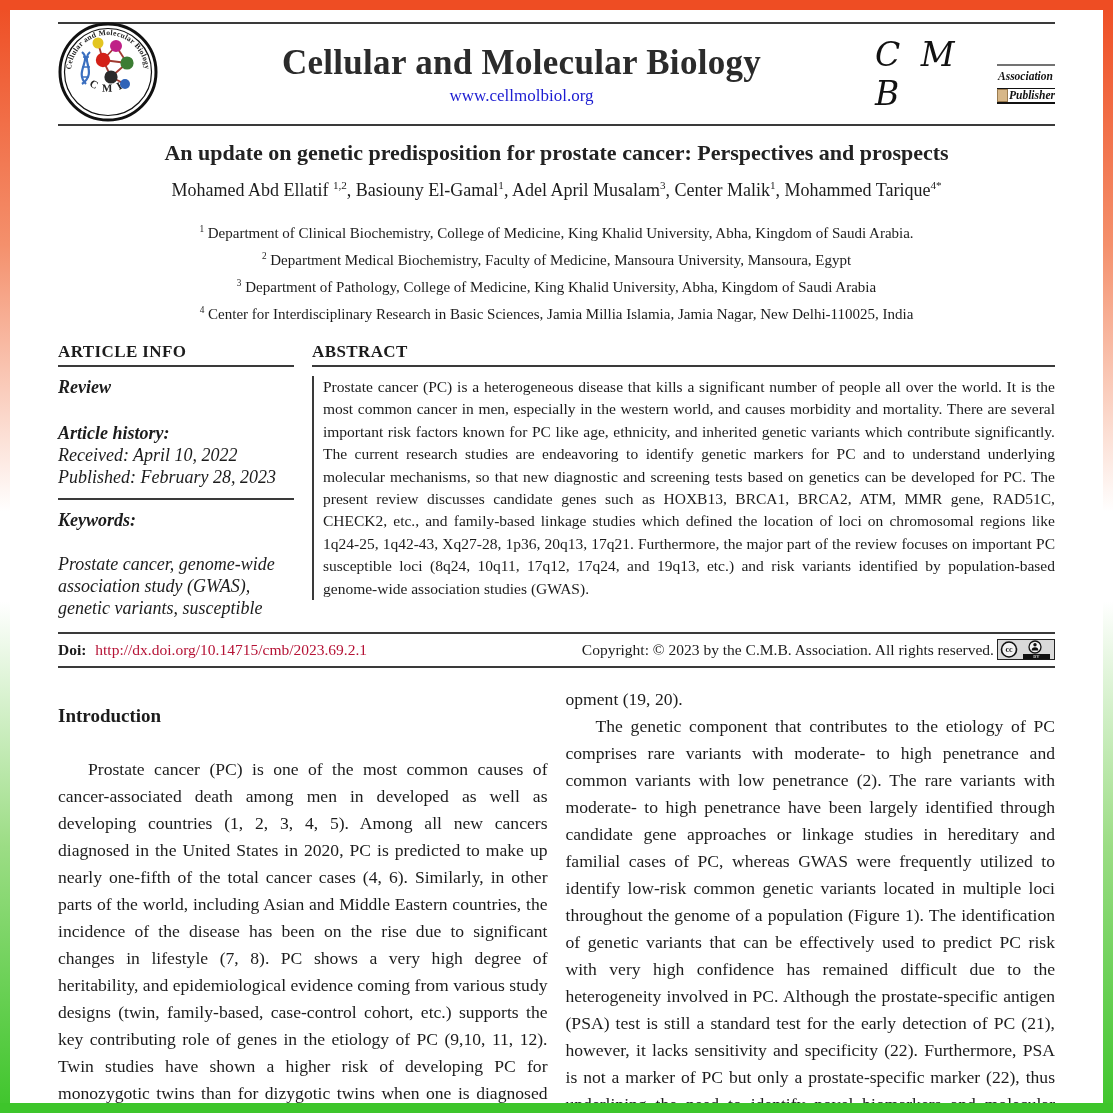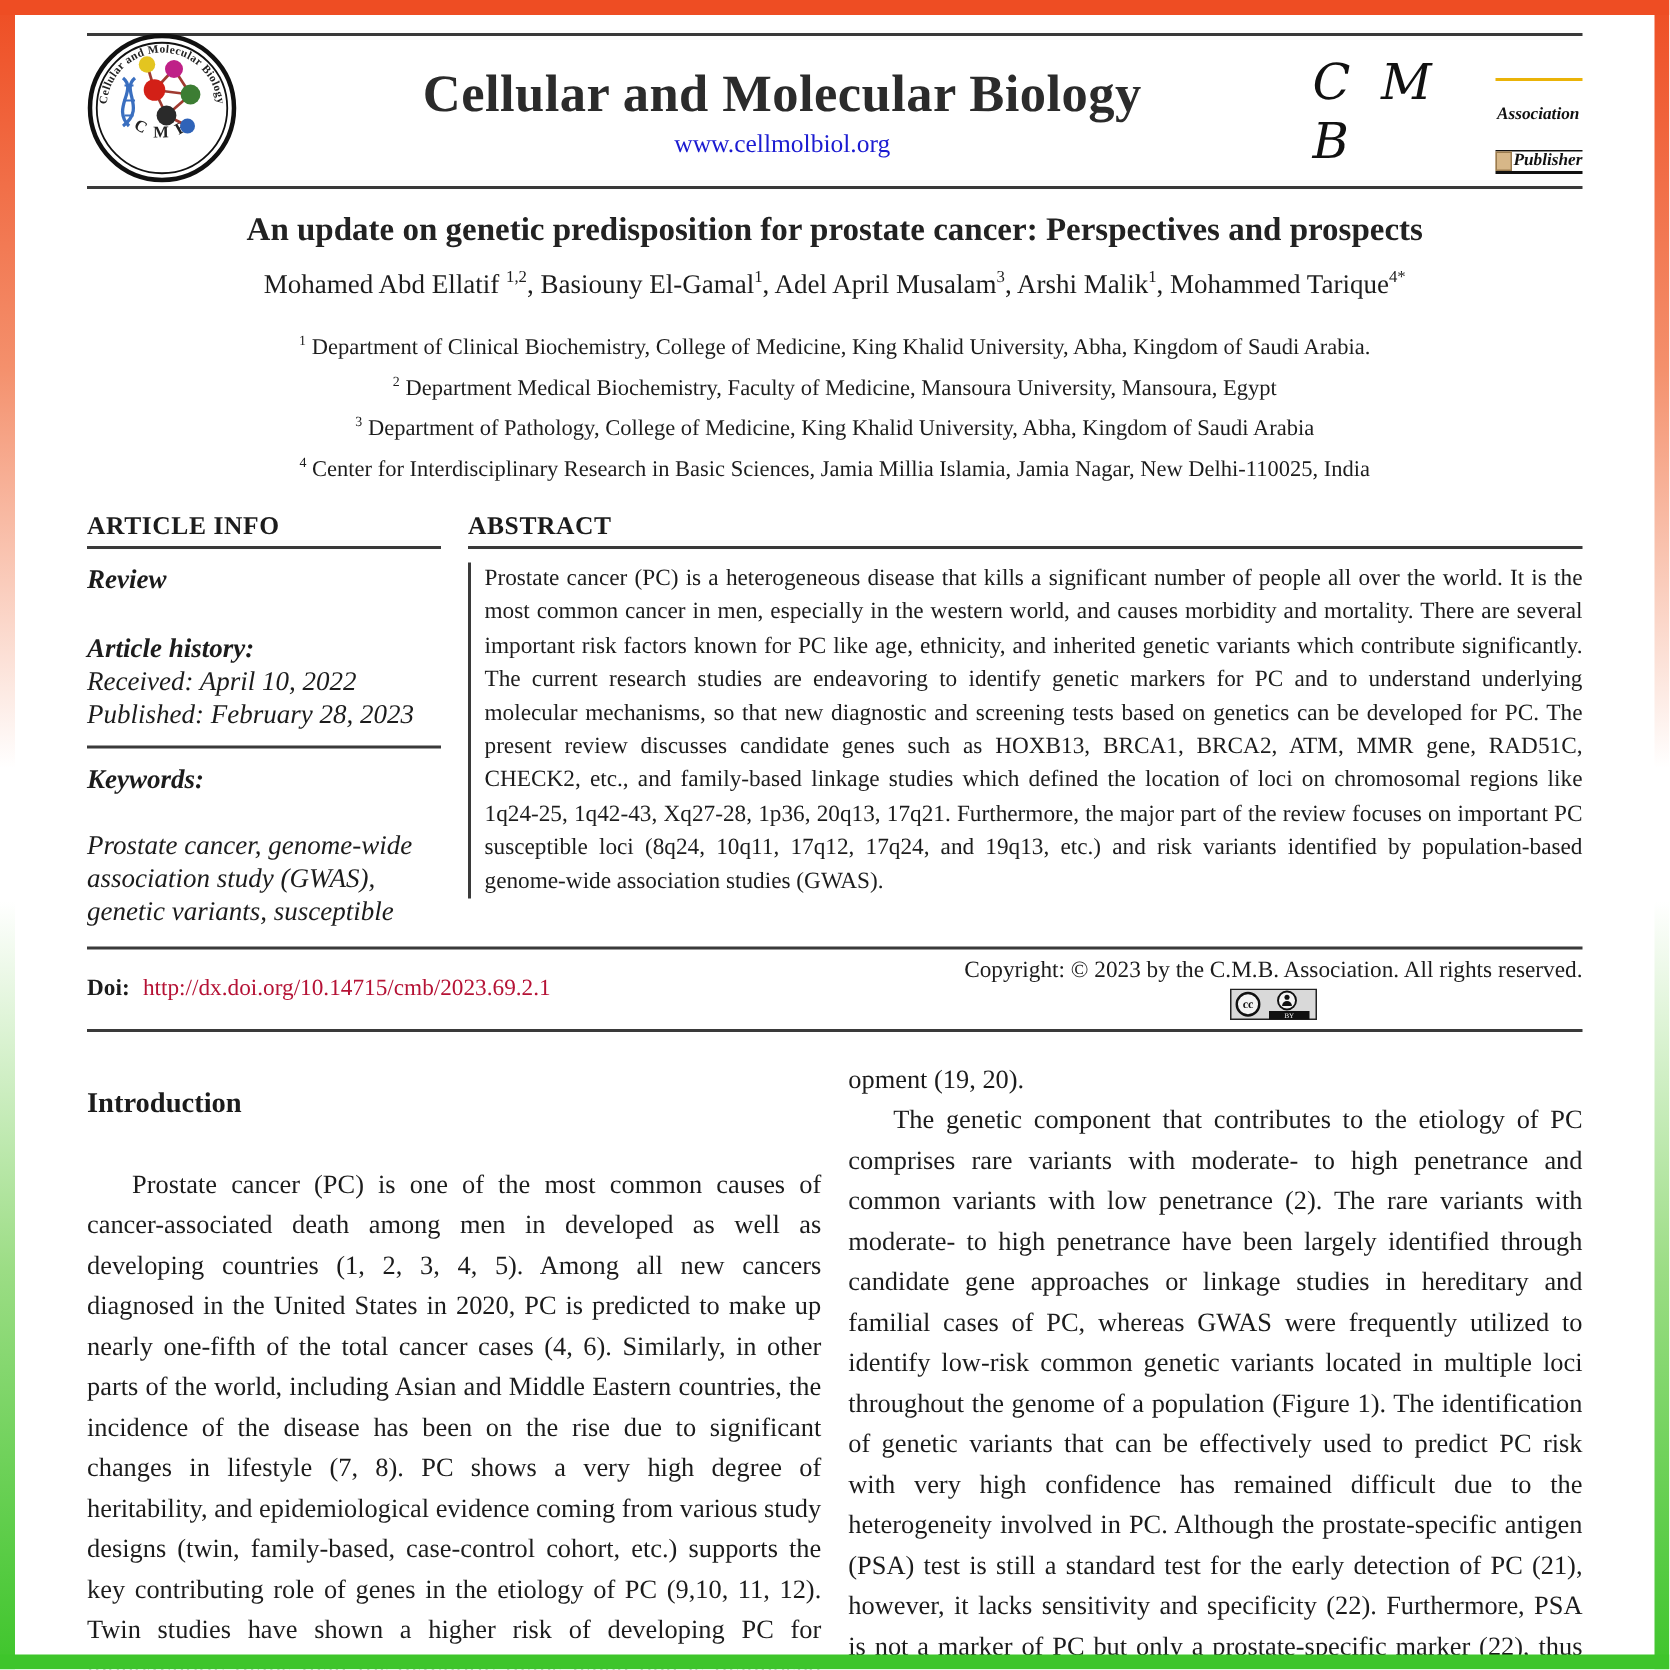--- a/index.html
+++ b/index.html
@@ -18,21 +18,21 @@
   .header{display:flex;align-items:center;border-top:2px solid #3a3a3a;border-bottom:2px solid #3a3a3a;
           padding:2px 0;height:96px;}
   .logo-wrap{flex:none;width:110px;}
   .header-center{flex:1;text-align:center;}
   .journal-title{font-size:35px;font-weight:bold;letter-spacing:.3px;color:#2b2b2b;}
   .issn-line{font-size:19px;margin-top:1px;}
   .website-link{font-size:17px;color:#1b1bd1;margin-top:3px;display:inline-block;text-decoration:none;text-align:center;}
   .publisher-logo{flex:none;display:flex;align-items:center;justify-content:flex-end;width:180px;gap:1px;}
   .cmb-script{font-family:"DejaVu Serif",serif;font-style:italic;font-size:33px;letter-spacing:5px;color:#111;}
   .pub-right{font-style:italic;font-size:11.5px;line-height:1.15;color:#111;font-weight:bold;}
-  .pub-assoc{border-top:2px solid #eab308;border-bottom:1.5px solid #111;padding:16px 1px;margin-top:20px;}
+  .pub-assoc{border-top:2px solid #737373;border-bottom:1.5px solid #111;padding:4px 1px;margin-top:20px;}
   .pub-row{display:flex;align-items:center;border-bottom:2px solid #111;}
   .pub-square{width:9px;height:11px;background:#d7b788;border:0.5px solid #9a7b4f;margin-right:1px;flex:none;}
 
   
   .article-title{text-align:center;font-size:22px;font-weight:bold;margin-top:14px;color:#222;}
   .authors-line{text-align:center;font-size:18px;margin-top:13px;}
   .authors-line sup,.affil sup{font-size:62%;}
   .affiliations{text-align:center;font-size:15px;line-height:23px;margin-top:17px;}
 
   
@@ -44,21 +44,21 @@
   .info-rule{border-bottom:2px solid #3a3a3a;margin:10px 0 9px 0;}
   .keywords-label{font-weight:bold;margin-bottom:22px;}
   .abs-body{font-size:15.5px;line-height:22.4px;text-align:justify;border-left:2px solid #3a3a3a;
             padding-left:9px;margin-top:9px;}
 
   
   .doi-row{display:flex;justify-content:space-between;align-items:center;border-top:2px solid #3a3a3a;
            border-bottom:2px solid #3a3a3a;padding:5px 0 6px 0;margin-top:13px;font-size:15.5px;}
   .doi-label{font-weight:bold;}
   .doi-link{color:#b51235;text-decoration:none;margin-left:5px;}
-  .copyright{display:flex;align-items:center;gap:3px;flex-direction:column;}
+  .copyright{display:flex;align-items:center;gap:3px;}
 
   
   .body-cols{display:grid;grid-template-columns:1fr 1fr;column-gap:18px;margin-top:18px;
              font-size:17.6px;line-height:27px;text-align:justify;}
   .intro-heading{font-weight:bold;font-size:19px;line-height:27px;margin:16px 0 27px 0;text-align:left;}
   .para{margin:0;}
   .indent{text-indent:30px;}
 </style>
 </head>
 <body>
@@ -124,21 +124,21 @@
             <span class="pub-square"></span>
             <span>Publisher</span>
           </span>
         </span>
       </div>
     </div>
 
     <div class="article-title">An update on genetic predisposition for prostate cancer: Perspectives and prospects</div>
 
     <div class="authors-line">
-      <span><span>Mohamed Abd Ellatif </span><sup>1,2</sup><span>, </span></span><span><span>Basiouny El-Gamal</span><sup>1</sup><span>, </span></span><span><span>Adel April Musalam</span><sup>3</sup><span>, </span></span><span><span>Arshi Malik</span><sup>1</sup><span>, </span></span><span><span>Mohammed Tarique</span><sup>4*</sup><span></span></span>
+      <span><span>Mohamed Abd Ellatif </span><sup>1,2</sup><span>, </span></span><span><span>Basiouny El-Gamal</span><sup>1</sup><span>, </span></span><span><span>Adel April Musalam</span><sup>3</sup><span>, </span></span><span><span>Center Malik</span><sup>1</sup><span>, </span></span><span><span>Mohammed Tarique</span><sup>4*</sup><span></span></span>
     </div>
 
     <div class="affiliations">
       <div class="affil"><sup>1</sup><span> Department of Clinical Biochemistry, College of Medicine, King Khalid University, Abha, Kingdom of Saudi Arabia.</span></div>
       <div class="affil"><sup>2</sup><span> Department Medical Biochemistry, Faculty of Medicine, Mansoura University, Mansoura, Egypt</span></div>
       <div class="affil"><sup>3</sup><span> Department of Pathology, College of Medicine, King Khalid University, Abha, Kingdom of Saudi Arabia</span></div>
       <div class="affil"><sup>4</sup><span> Center for Interdisciplinary Research in Basic Sciences, Jamia Millia Islamia, Jamia Nagar, New Delhi-110025, India</span></div>
     </div>
 
     <div class="info-grid">

